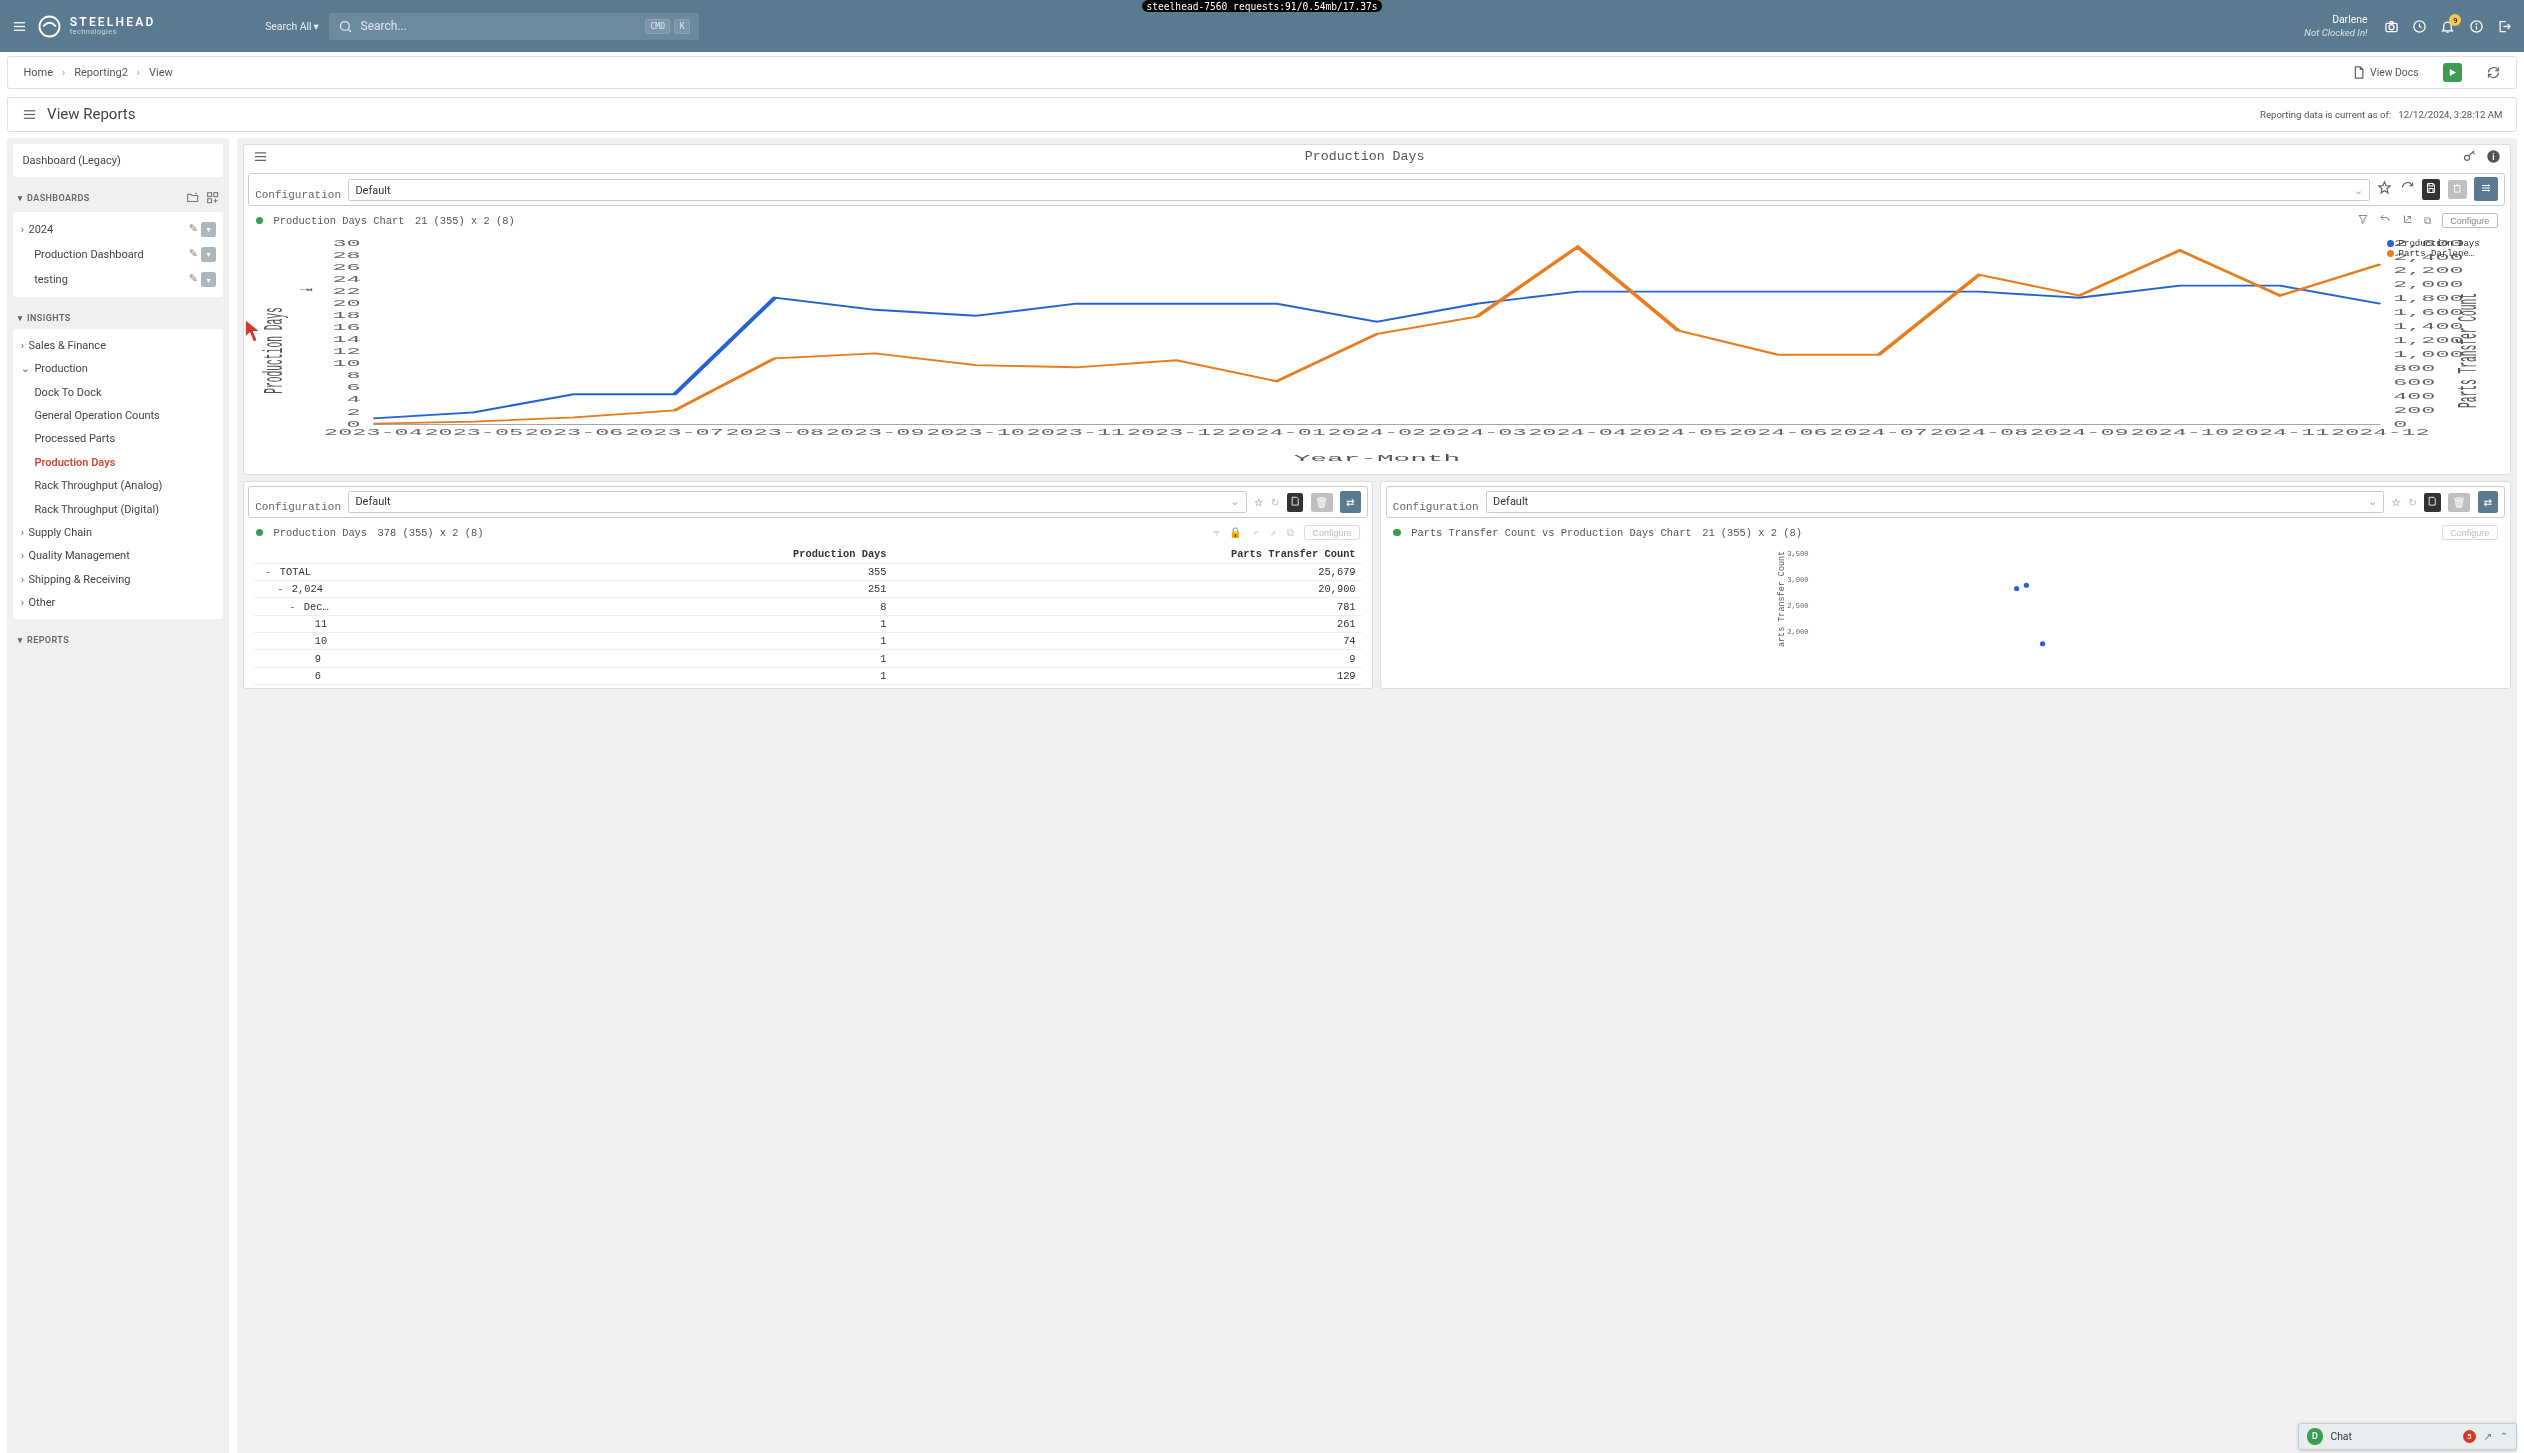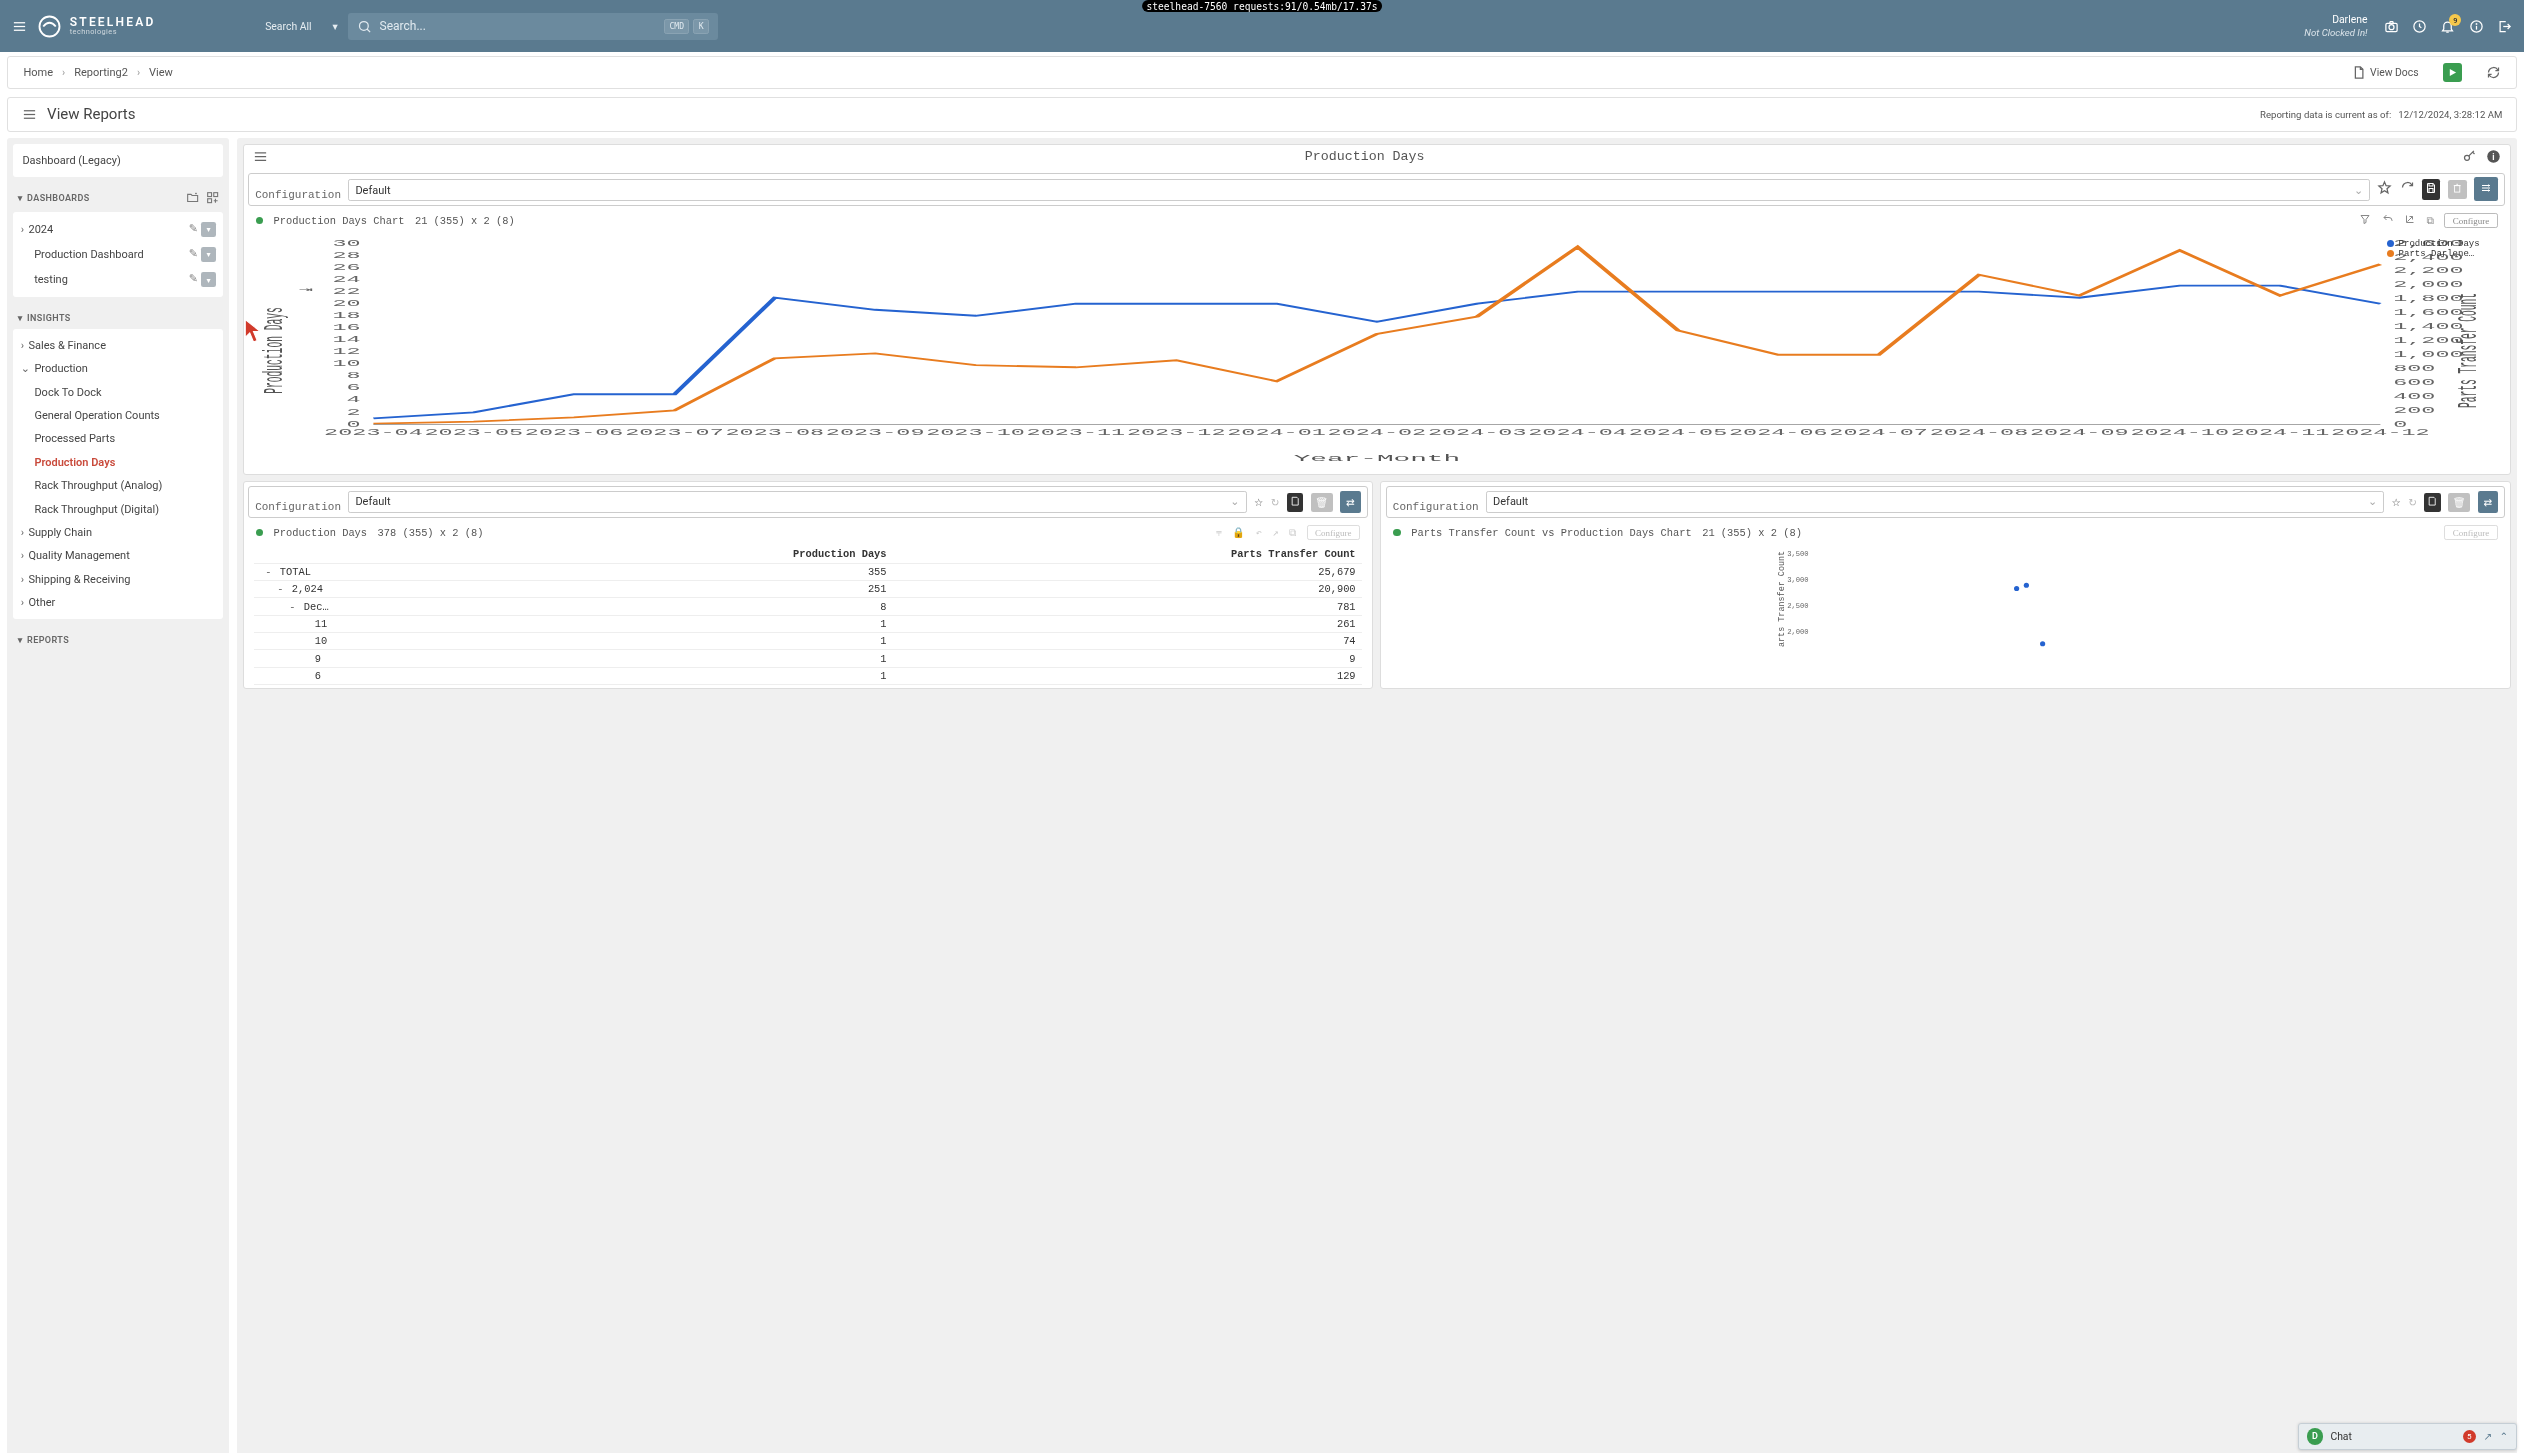--- a/index.html
+++ b/index.html
@@ -8,21 +8,21 @@
 
 .debug-bar { position: absolute; top: 0; left: 50%; transform: translateX(-50%); background: #000; color: #fff; font-family: monospace; font-size: 9.6px; padding: 0.7px 4.4px; z-index: 100; border-radius: 6px; }
 
 
 .header { background: #5a7a8f; color: #fff; height: 52px; display: flex; align-items: center; padding: 0 12px; gap: 10.4px; position: relative; }
 .menu-icon, .icon-btn { cursor: pointer; display: flex; align-items: center; justify-content: center; }
 .logo { display: flex; align-items: center; gap: 7.4px; }
 .logo-text { display: flex; flex-direction: column; line-height: 1; }
 .logo-main { font-weight: 600; letter-spacing: 2.2px; font-size: 12px; }
 .logo-sub { font-size: 7.4px; color: #cfd8de; letter-spacing: 0.4px; }
-.search-all { display: flex; align-items: center; gap: 21px; color: #e6edf1; font-size: 10.4px; }
+.search-all { display: flex; align-items: center; gap: 2px; color: #e6edf1; font-size: 10.4px; }
 .search-box { flex: 1; max-width: 370px; background: #6b8a9e; border-radius: 3px; display: flex; align-items: center; padding: 6px 9px; gap: 7.4px; color: #E1EAF0; font-size: 12px; }
 .cmd-badges { display: flex; gap: 4px; }
 .cmd-badge { background: #7b97a9; border: 0.7px solid #8aa3b3; padding: 1.5px 4.4px; border-radius: 2.2px; font-size: 8.1px; font-family: monospace; }
 .header-spacer { flex: 1; }
 .user-block { text-align: right; line-height: 1.3; margin-right: 6px; }
 .user-name { font-size: 10.4px; }
 .user-status { font-size: 9.6px; font-style: italic; color: #dbe4ea; }
 .header-icons { display: flex; gap: 13.3px; align-items: center; }
 .badge { position: absolute; top: -4.4px; right: -6px; background: #f5c84c; color: #333; border-radius: 50%; width: 12px; height: 12px; font-size: 7.4px; display: flex; align-items: center; justify-content: center; font-weight: 600; }
 .rel { position: relative; }
@@ -67,21 +67,21 @@
 .icon-grey-box { background: #c0c0c0; color: #fff; padding: 3px 4.4px; border-radius: 2.2px; }
 .icon-blue-box { background: #5a7a8f; color: #fff; padding: 4.4px 6px; border-radius: 2.2px; }
 
 
 .chart-meta { display: flex; align-items: center; padding: 3px 12px; gap: 10.4px; font-family: "Courier New", monospace; font-size: 10.4px; color: #555; }
 .dot { width: 7.4px; height: 7.4px; border-radius: 50%; display: inline-block; }
 .dot.green { background: #3a9d50; }
 .dot.blue { background: #2563d0; }
 .dot.orange { background: #e87c1f; }
 .chart-meta-icons { margin-left: auto; display: flex; gap: 10.4px; color: #888; align-items: center; }
-.configure-btn { border: 0.7px solid #bbb; padding: 1.5px 7.4px; border-radius: 2.2px; font-size: 9px; font-family: Liberation Serif, serif; }
+.configure-btn { border: 0.7px solid #bbb; padding: 1.5px 7.4px; border-radius: 2.2px; font-size: 9px; font-family: Liberation Sans, sans-serif; }
 
 
 .chart-wrap { position: relative; padding: 4.4px 12px 6px; }
 .chart-svg { width: 100%; height: 229px; }
 .axis-label { font-family: "Courier New", monospace; font-size: 13px; fill: #555; }
 .tick { font-family: "Courier New", monospace; font-size: 11px; fill: #666; }
 .legend { position: absolute; top: 7.4px; right: 30px; font-family: "Courier New", monospace; font-size: 9px; }
 .legend-row { display: flex; align-items: center; gap: 4.4px; }
 
 

